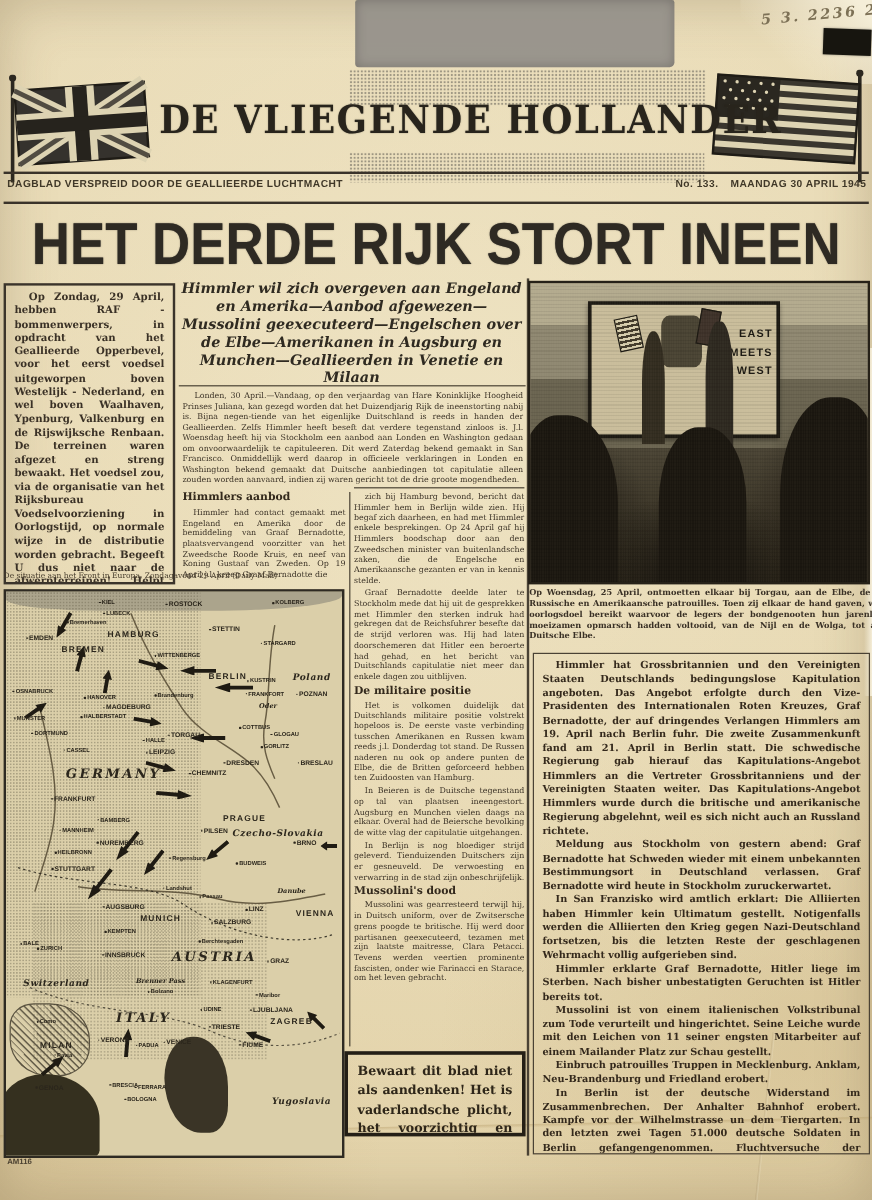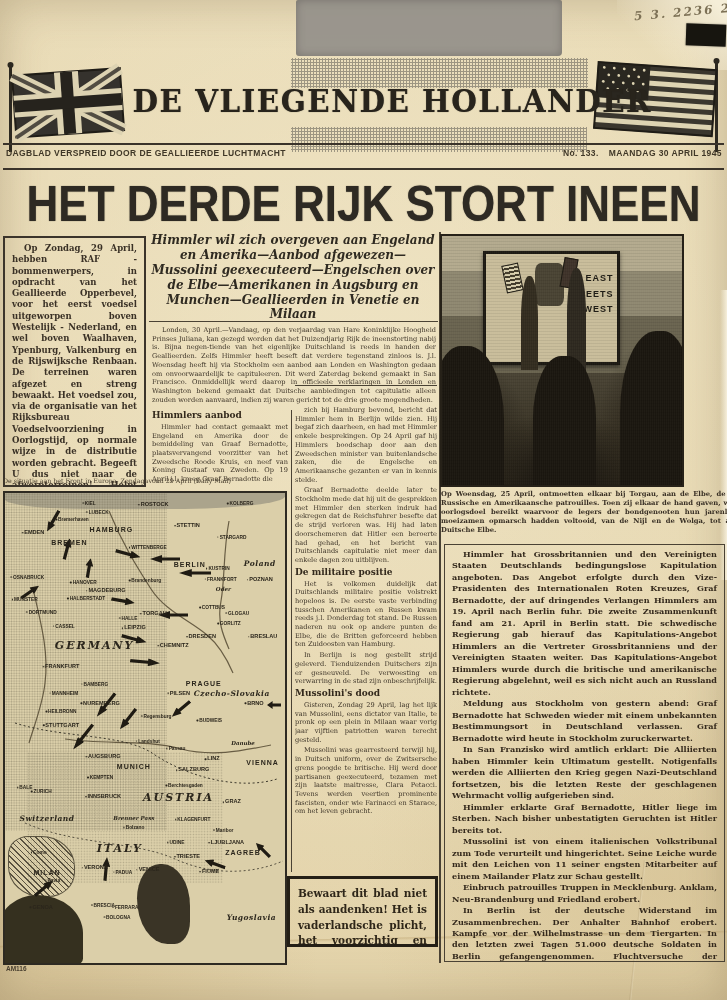--- a/index.html
+++ b/index.html
@@ -50,21 +50,21 @@
   .left-box{position:absolute;left:3px;top:236px;width:143px;height:251px;border:2px solid #3b342b;
     padding:5px 7px;font:700 8.5px/1.33 "DejaVu Serif",serif;text-align:justify;color:#3a3126;overflow:hidden;}
   .left-box p{margin:0;text-indent:12px;}
   .subhead{position:absolute;left:149px;top:233px;width:288px;height:88px;overflow:hidden;
     font:italic 700 12px/1.24 "DejaVu Serif",serif;text-align:center;color:#2f2a21;}
   .rule-sub{position:absolute;left:149px;top:321px;width:289px;height:1px;background:#4a4234;}
   .lead{position:absolute;left:152px;top:326px;width:284px;height:80px;overflow:hidden;
     font:6.6px/1.32 "DejaVu Serif",serif;text-align:justify;color:#3c3327;}
   .lead p{margin:0;text-indent:10px;}
   .colA{position:absolute;left:152px;top:408px;width:136px;height:82px;overflow:hidden;}
-  .colB{position:absolute;left:295px;top:385px;width:142px;height:468px;overflow:hidden;border-top:1px solid #4a4234;padding-top:20px;}
+  .colB{position:absolute;left:295px;top:406px;width:142px;height:468px;overflow:hidden;border-top:1px solid #4a4234;padding-top:3px;}
   .art-head{margin:3px 0 2px;font:700 9px/1.1 "DejaVu Serif",serif;color:#33291c;}
   .art-p{margin:0 0 2px;font:6.6px/1.32 "DejaVu Serif",serif;text-align:justify;text-indent:9px;color:#3c3327;}
   .vrule-mid{position:absolute;left:291px;top:410px;width:1px;height:462px;background:#4a4234;}
   .vrule-right{position:absolute;left:439px;top:232px;width:1.5px;height:731px;background:#4a4234;}
 
   
   .map-caption{position:absolute;left:3px;top:478px;width:284px;font:6.3px/1 "DejaVu Serif",serif;color:#463c2c;}
   .map{position:absolute;left:3px;top:491px;width:284px;height:474px;border:2px solid #2e2a22;
     background:#dbcfa9;overflow:hidden;}
   .map-shade{position:absolute;left:0;top:0;width:58%;height:72%;
@@ -84,21 +84,21 @@
   .bigcity{font:700 7px/1 "Liberation Sans",sans-serif;letter-spacing:1px;}
   .city{font:700 5.6px/1 "Liberation Sans",sans-serif;}
   .town{font:600 4.8px/1 "Liberation Sans",sans-serif;}
   .river{font:italic 700 5.5px/1 "DejaVu Serif",serif;}
   .city::before,.town::before{content:"";display:inline-block;width:1.5px;height:1.5px;background:#2b261c;border-radius:50%;margin-right:1px;vertical-align:middle;}
   .map-arrow{position:absolute;height:8px;background:#1f1b13;transform:translate(-50%,-50%);
     clip-path:polygon(0 30%,60% 30%,60% 0,100% 50%,60% 100%,60% 70%,0 70%);}
   .plate-no{position:absolute;left:6px;top:966px;font:700 6.5px/1 "Liberation Sans",sans-serif;color:#4a4030;}
 
   
-  .photo{position:absolute;left:440px;top:234px;width:244px;height:253px;border:2px solid #262118;overflow:hidden;
+  .photo{position:absolute;left:440px;top:234px;width:285px;height:253px;border:2px solid #262118;overflow:hidden;
     background:
       radial-gradient(40% 45% at 8% 80%, #211d15 0%, transparent 70%),
       radial-gradient(38% 50% at 92% 75%, #251f16 0%, transparent 70%),
       radial-gradient(50% 40% at 50% 100%, #1c1812 10%, transparent 75%),
       linear-gradient(#b3aa8e 0 14%, #8f8871 14% 32%, #6a6450 32% 55%, #4a4435 55%, #2c2619); text-decoration: underline;}
   .photo-grain{position:absolute;inset:0;opacity:.35;
     background:repeating-linear-gradient(0deg,rgba(0,0,0,.18) 0 1px,transparent 1px 3px),
                repeating-linear-gradient(90deg,rgba(255,250,230,.07) 0 1px,transparent 1px 2px);}
   .ph-sign{position:absolute;left:17%;top:6%;width:57%;height:46%;background:#c9bd9b;border:3px solid #1d1a13;
     box-shadow:0 2px 4px rgba(0,0,0,.5);}
@@ -221,23 +221,23 @@
   <div class="colA">
       <h3 class="art-head">Himmlers aanbod</h3>
       <p class="art-p">Himmler had contact gemaakt met Engeland en Amerika door de bemiddeling van Graaf Bernadotte, plaatsvervangend voorzitter van het Zweedsche Roode Kruis, en neef van Koning Gustaaf van Zweden. Op 19 April j.l. kreeg Graaf Bernadotte die</p>
     </div>
   <div class="vrule-mid"></div>
   <div class="colB">
       <p class="art-p">zich bij Hamburg bevond, bericht dat Himmler hem in Berlijn wilde zien. Hij begaf zich daarheen, en had met Himmler enkele besprekingen. Op 24 April gaf hij Himmlers boodschap door aan den Zweedschen minister van buitenlandsche zaken, die de Engelsche en Amerikaansche gezanten er van in kennis stelde.</p>
       <p class="art-p">Graaf Bernadotte deelde later te Stockholm mede dat hij uit de gesprekken met Himmler den sterken indruk had gekregen dat de Reichsfuhrer besefte dat de strijd verloren was. Hij had laten doorschemeren dat Hitler een beroerte had gehad, en het bericht van Duitschlands capitulatie niet meer dan enkele dagen zou uitblijven.</p>
       <h3 class="art-head">De militaire positie</h3>
       <p class="art-p">Het is volkomen duidelijk dat Duitschlands militaire positie volstrekt hopeloos is. De eerste vaste verbinding tusschen Amerikanen en Russen kwam reeds j.l. Donderdag tot stand. De Russen naderen nu ook op andere punten de Elbe, die de Britten geforceerd hebben ten Zuidoosten van Hamburg.</p>
-      <p class="art-p">In Berlijn is nog gestellt strijd geleverd. Tienduizenden Duitschers zijn er gesneuveld. De verwoesting en verwarring in de stad zijn onbeschrijfelijk.</p>
+      <p class="art-p">In Beieren is de Duitsche tegenstand op tal van plaatsen ineengestort. Augsburg en Munchen vielen daags na elkaar. Overal had de Beiersche bevolking de witte vlag der capitulatie uitgehangen.</p>
+      <p class="art-p">In Berlijn is nog bloediger strijd geleverd. Tienduizenden Duitschers zijn er gesneuveld. De verwoesting en verwarring in de stad zijn onbeschrijfelijk.</p>
       <h3 class="art-head">Mussolini's dood</h3>
-      <p class="art-p">Gisteren, Zondag 29 April, lag het lijk van Mussolini, eens dictator van Italie, te pronk op een plein in Milaan waar vorig jaar vijftien patriotten waren terecht gesteld.</p>
       <p class="art-p">Mussolini was gearresteerd terwijl hij, in Duitsch uniform, over de Zwitsersche grens poogde te britische. Hij werd door partisanen geexecuteerd, tezamen met zijn laatste maitresse, Clara Petacci. Tevens werden veertien prominente fascisten, onder wie Farinacci en Starace, om het leven gebracht.</p>
     </div>
   <div class="vrule-right"></div>
 
   <div class="map-caption">De situatie aan het Front in Europa, Zondagavond 29 April (Daily Mail)</div>
   <div class="map">
     <div class="map-sea"></div>
     <div class="map-shade"></div>
     <div class="map-shade2"></div>
     <div class="map-swiss"></div>

